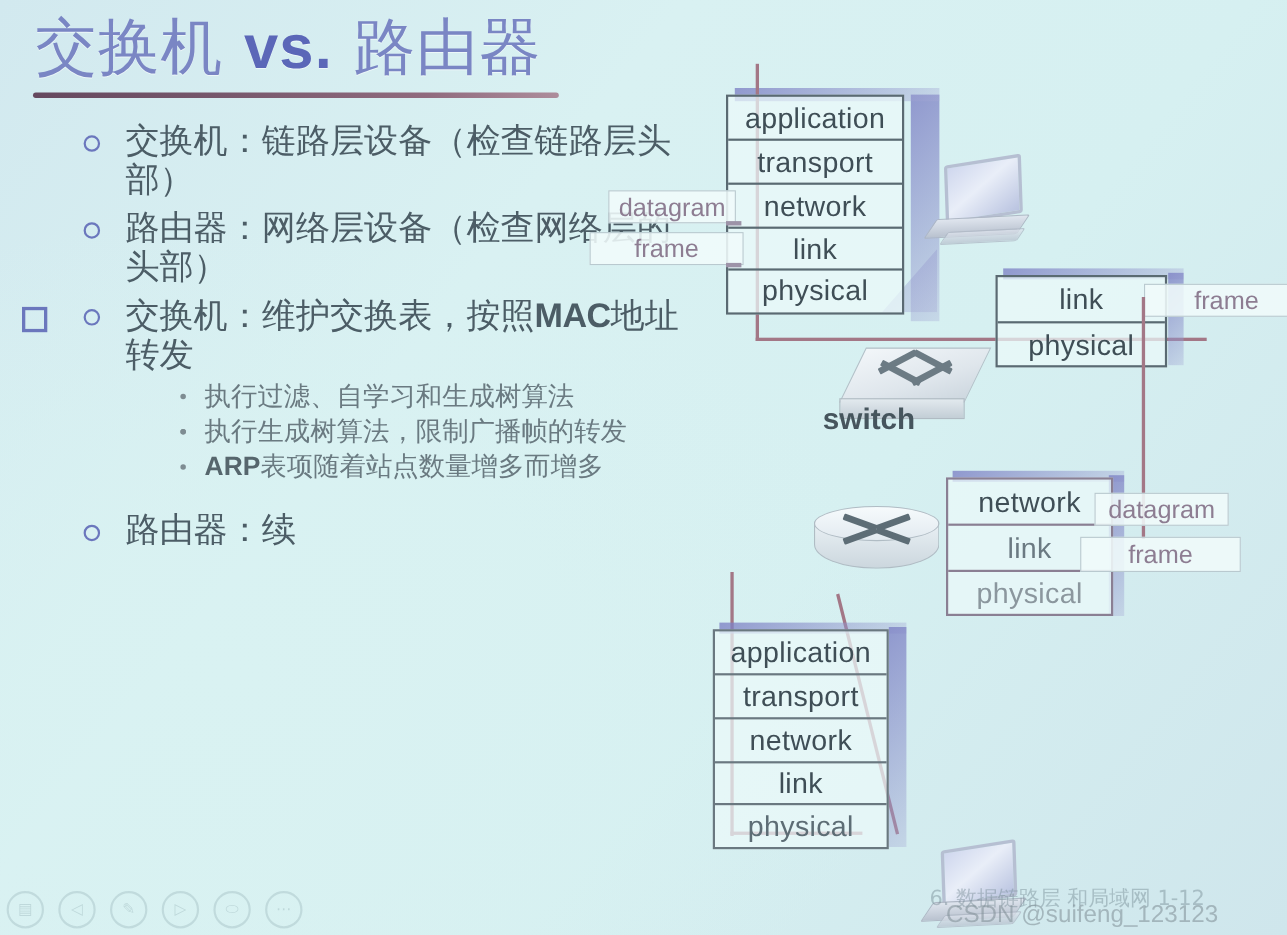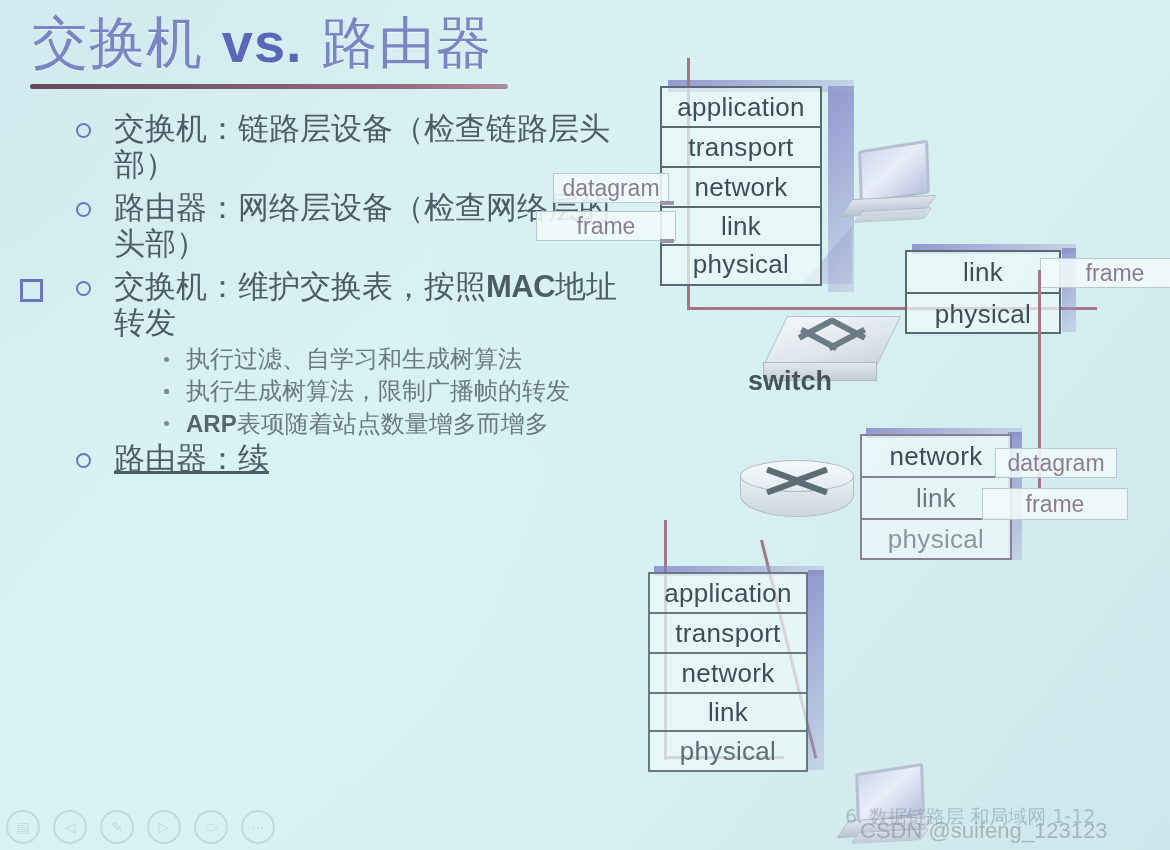--- a/index.html
+++ b/index.html
@@ -297,21 +297,21 @@
     <div class="lvl3">
       <span class="dot"></span>
       <span>执行生成树算法，限制广播帧的转发</span>
     </div>
 
     <div class="lvl3">
       <span class="dot"></span>
       <span class="arp">ARP</span><span>表项随着站点数量增多而增多</span>
     </div>
 
-    <div class="lvl2" style="margin-top:2px;text-decoration:underline;">
+    <div class="lvl2" style="margin-top:26px;">
       <span class="circ"></span>
       <span>路由器：续</span>
     </div>
 
   </div>
 
   <div id="diagram">
 
     <div class="shadow" style="left:672px; top:78px; width:180px; height:206px; clip-path: polygon(0 0,100% 0,100% 100%,72% 100%, 100% 72%, 100% 0);"></div>
     <div class="shadow" style="left:828px; top:86px; width:26px; height:206px;"></div>

